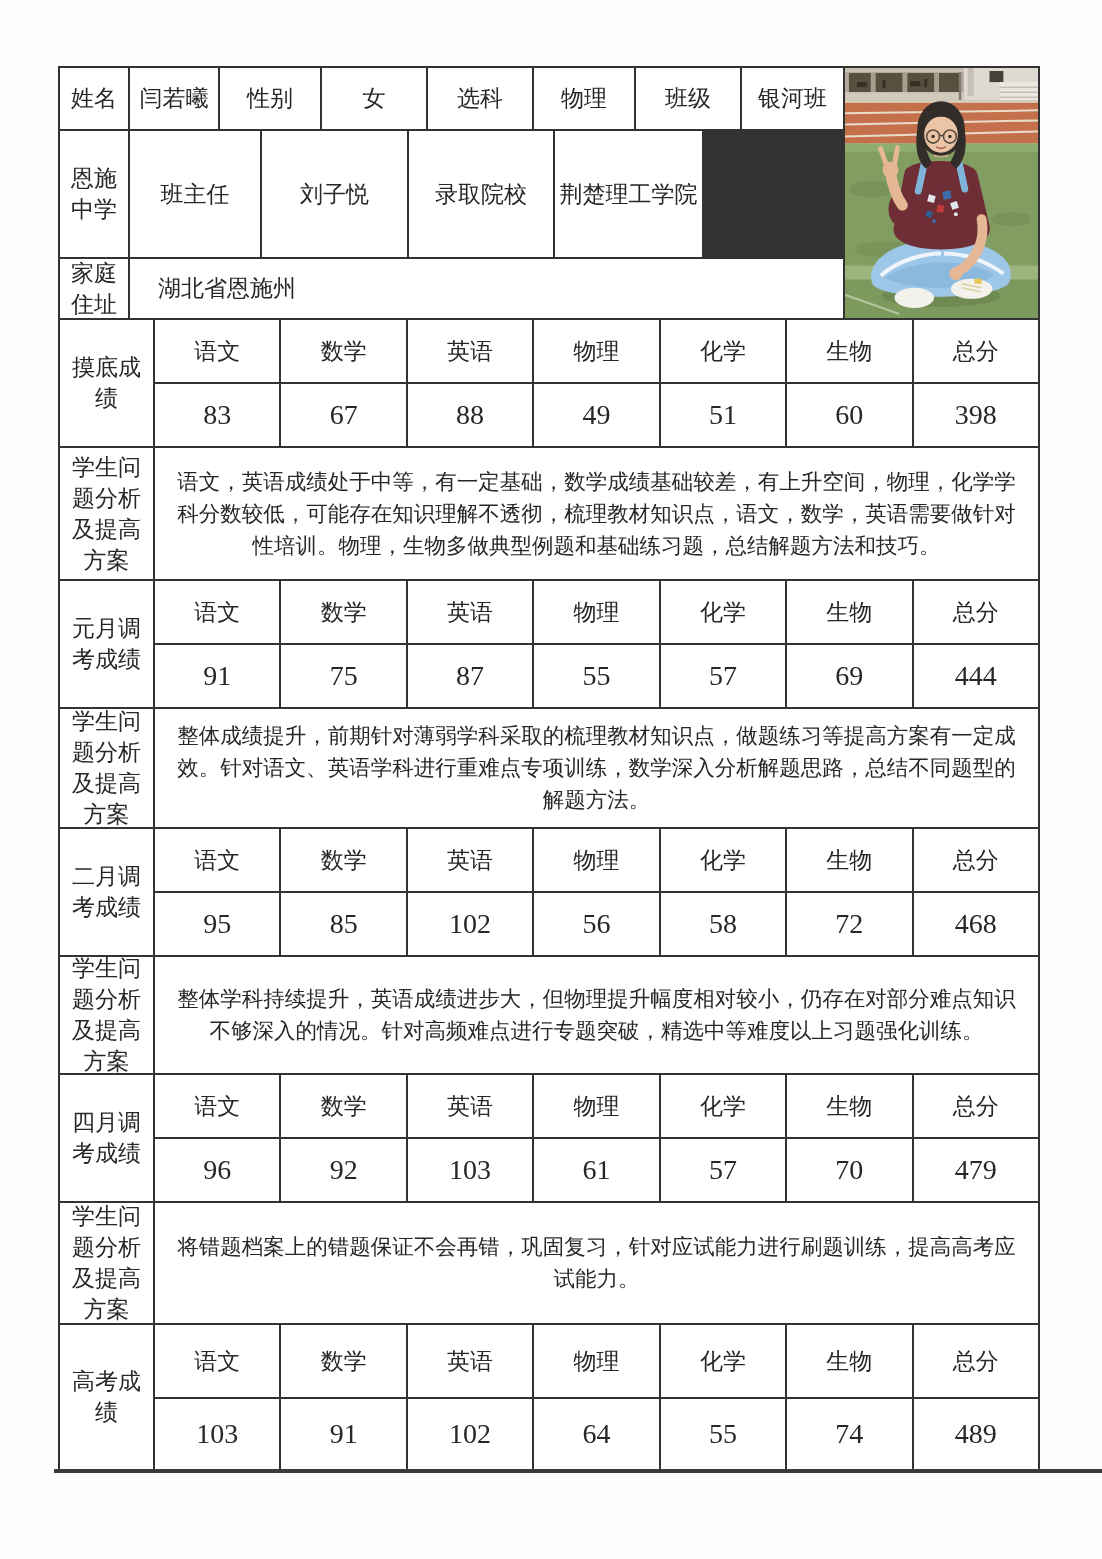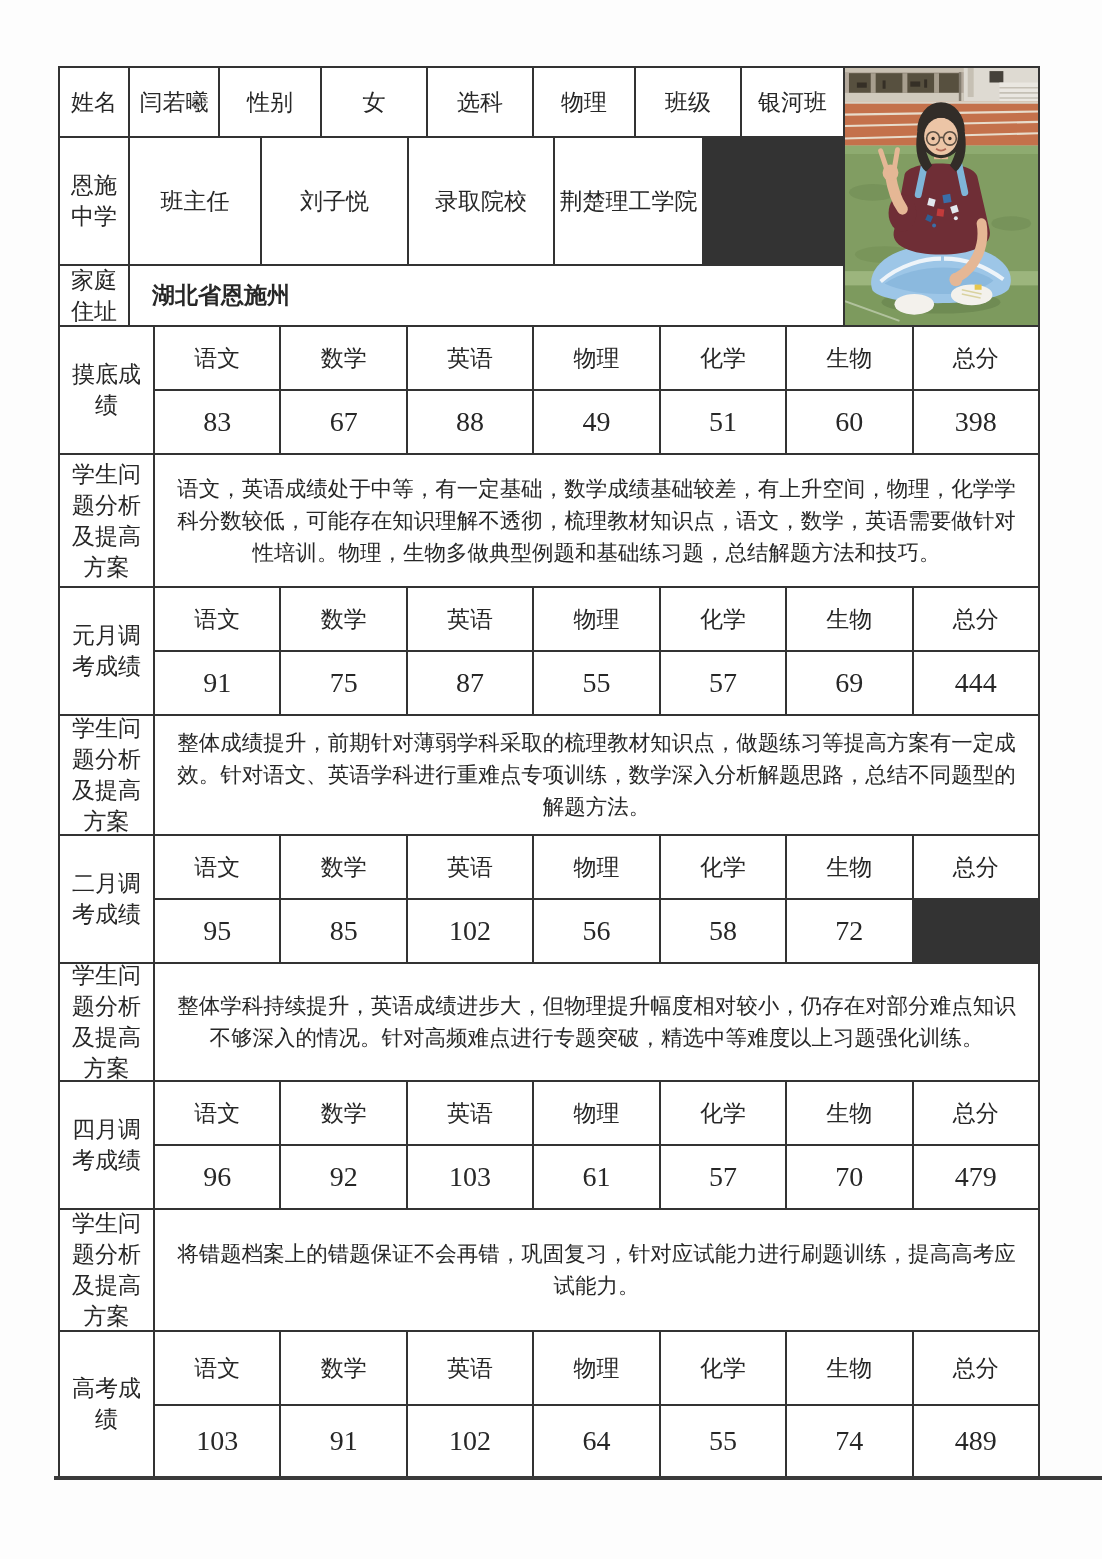--- a/index.html
+++ b/index.html
@@ -14,26 +14,26 @@
   }
   .sec{display:grid;gap:2px;}
   .cell{
     background:#fff;display:flex;align-items:center;justify-content:center;
     text-align:center;font-size:23px;white-space:pre-line;overflow:hidden;
   }
   
   .hdr{display:flex;gap:2px;}
   .hleft{flex:1;display:flex;flex-direction:column;gap:2px;}
   .hrow{display:grid;gap:2px;}
-  .r1{grid-template-columns:68px 88px 100px 104px 104px 100px 104px 1fr;height:68px;border-radius:30px;}
+  .r1{grid-template-columns:68px 88px 100px 104px 104px 100px 104px 1fr;height:61px;border-radius:30px;}
   .r2{grid-template-columns:68px 130px 145px 144px 147px 1fr;height:126px;}
   .r3{grid-template-columns:68px 1fr;height:59px;}
   .photo-cell{width:193px;background:#fff;padding:0;}
   .photo-cell svg{display:block;width:100%;height:100%;}
-  .addr-val{justify-content:flex-start;padding-left:22px;font-weight:bold;}
+  .addr-val{justify-content:flex-start;padding-left:28px;}
   
   .score{grid-template-columns:93px repeat(7,1fr);grid-template-rows:62px 62px;}
   .score.tall{grid-template-rows:72px 70px;}
   .score .lab{grid-row:1 / span 2;}
   .num{font-size:28px;}
   
   .an{grid-template-columns:93px 1fr;border-radius:24px;}
   .an .atext{
     white-space:normal;justify-content:flex-start;text-align:center;
     font-size:21.5px;line-height:32px;padding:20px 16px;box-sizing:border-box;
@@ -226,20 +226,21 @@
     <div class="cell">物理</div>
     <div class="cell">化学</div>
     <div class="cell">生物</div>
     <div class="cell">总分</div>
     <div class="cell num">95</div>
     <div class="cell num">85</div>
     <div class="cell num">102</div>
     <div class="cell num">56</div>
     <div class="cell num">58</div>
     <div class="cell num">72</div>
+    <div class="cell num">468</div>
   </div>
 
   <div class="sec an h116">
     <div class="cell lab">学生问
 题分析
 及提高
 方案</div>
     <div class="cell atext">整体学科持续提升，英语成绩进步大，但物理提升幅度相对较小，仍存在对部分难点知识不够深入的情况。针对高频难点进行专题突破，精选中等难度以上习题强化训练。</div>
   </div>
 

